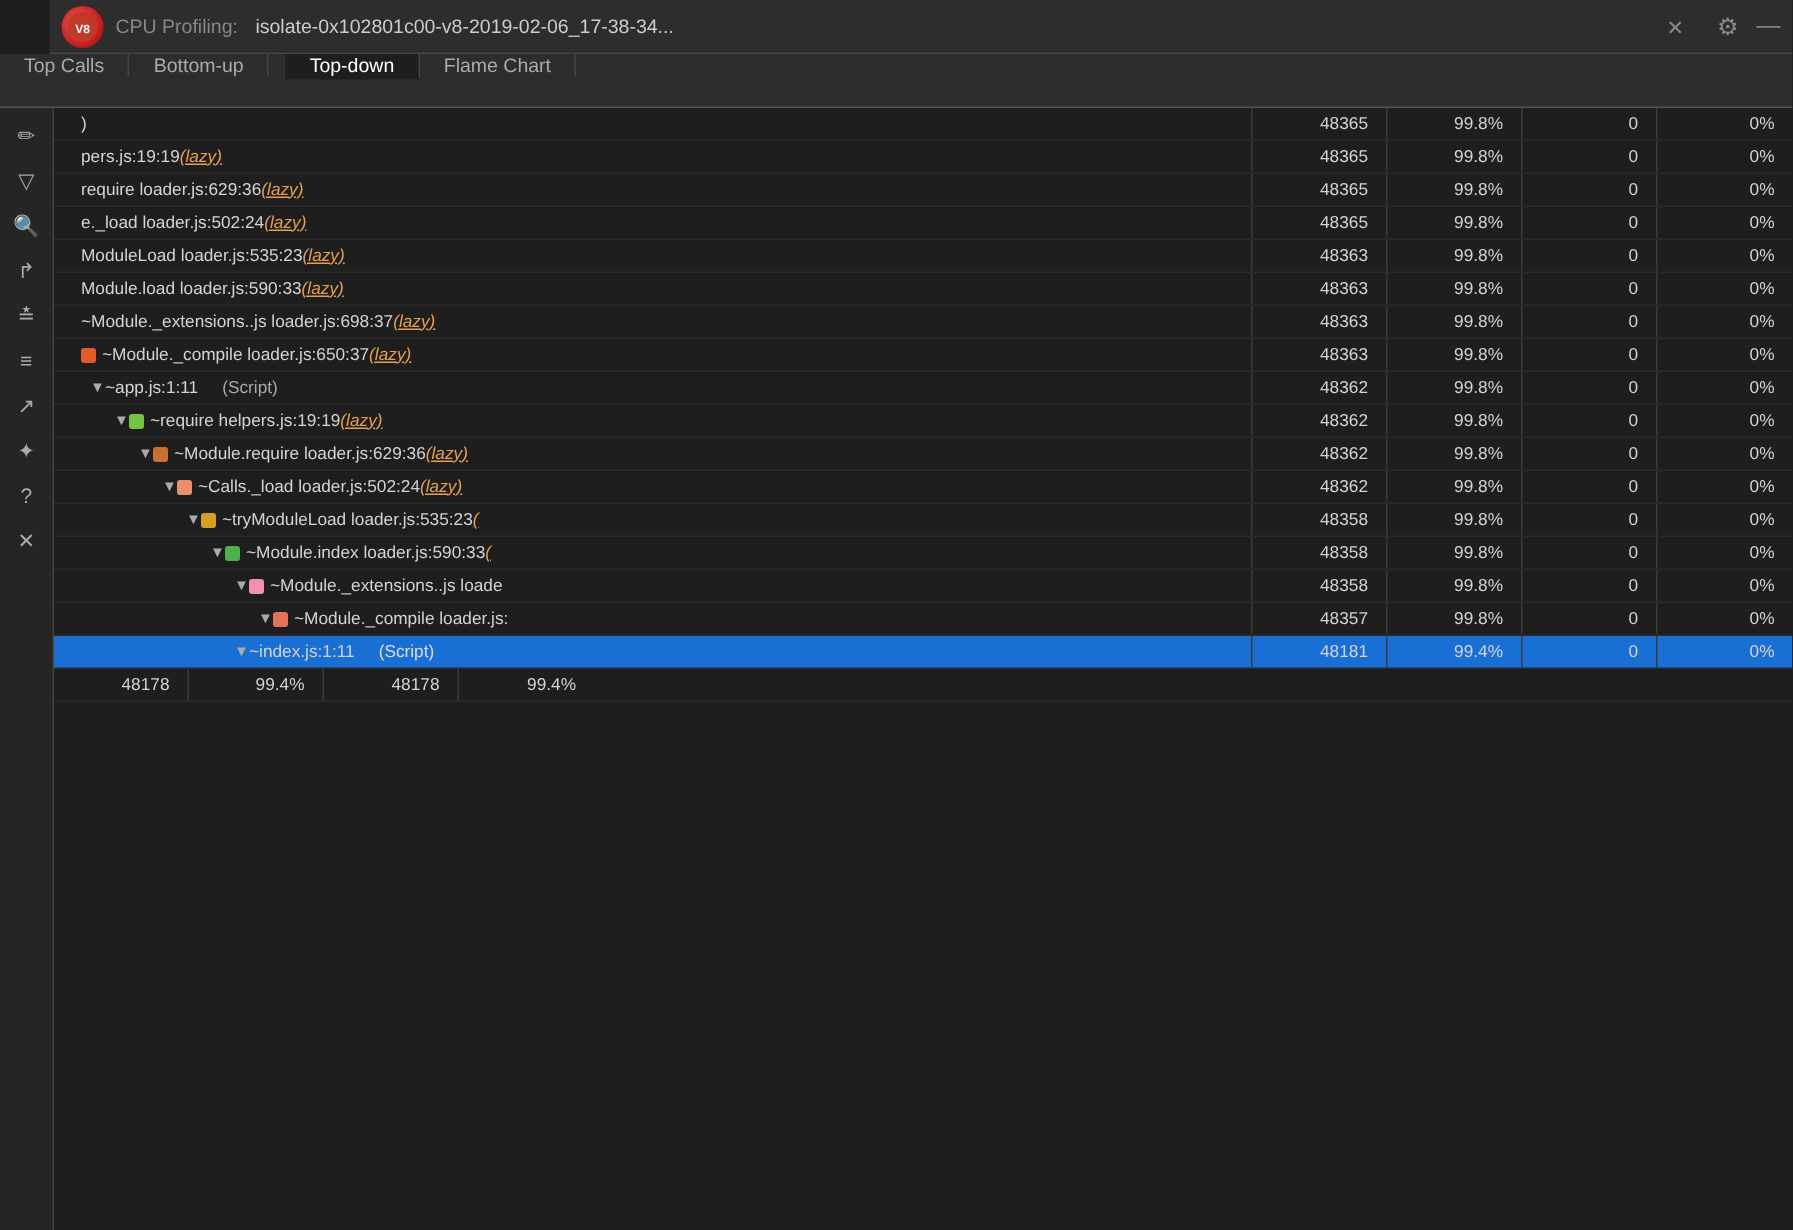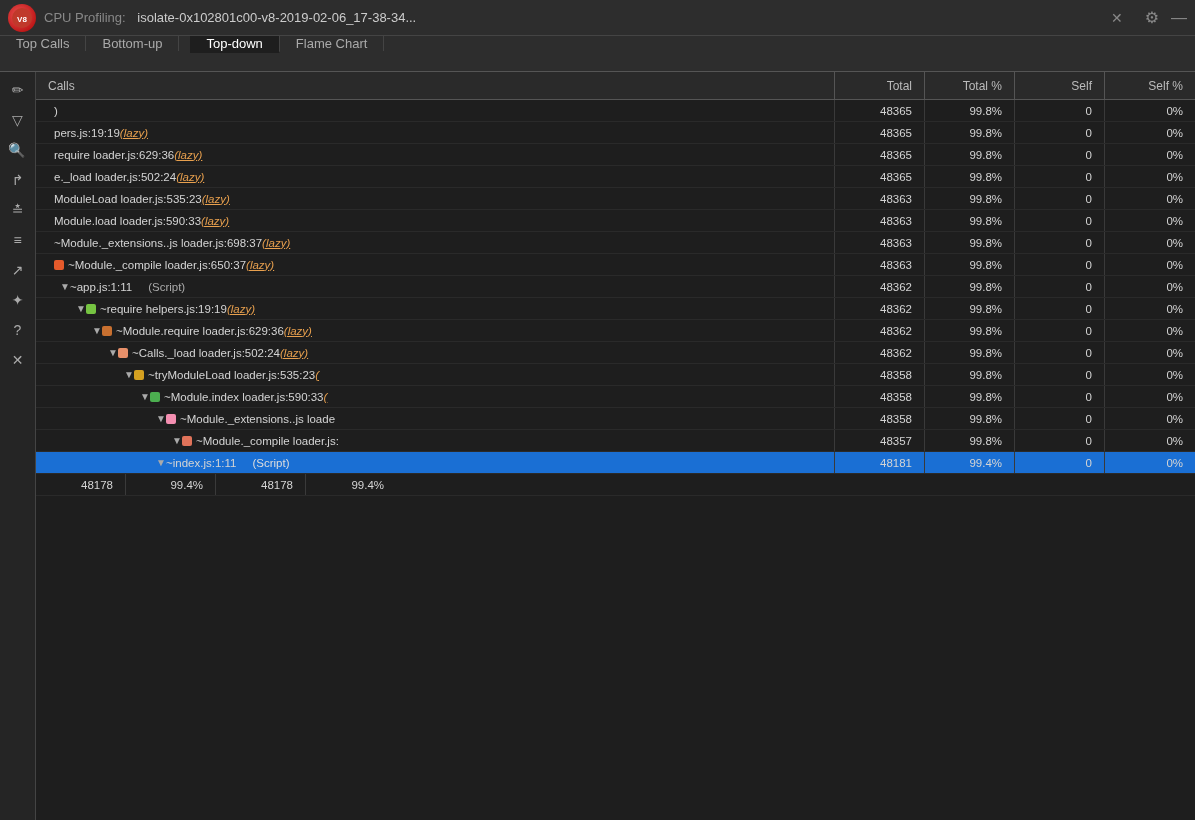--- a/index.html
+++ b/index.html
@@ -15,20 +15,21 @@
 
     
     #title-bar {
       display: flex;
       align-items: center;
       height: 36px;
       background: #2d2d2d;
       border-bottom: 1px solid #444;
       padding: 0 8px;
       gap: 8px;
+      margin-left: 33px;
     }
     #logo {
       width: 28px;
       height: 28px;
       border-radius: 50%;
       background: radial-gradient(circle at 40% 40%, #e55, #a00);
       display: flex;
       align-items: center;
       justify-content: center;
       font-size: 10px;
@@ -265,37 +266,20 @@
     <div class="tool-btn">≛</div>
     <div class="tool-btn">≡</div>
     <div class="tool-btn">↗</div>
     <div class="tool-btn">✦</div>
     <div class="tool-btn">?</div>
     <div class="tool-btn">✕</div>
   </div>
 
   <div id="table-area">
 
-    <div id="table-header">
-      <div class="col-calls">
-        <span>Calls</span>
-      </div>
-      <div class="col-total">
-        <span>Total</span>
-      </div>
-      <div class="col-total-pct">
-        <span>Total %</span>
-      </div>
-      <div class="col-self">
-        <span>Self</span>
-      </div>
-      <div class="col-self-pct">
-        <span>Self %</span>
-      </div>
-    </div>
 
     <div id="table-body">
 
     <div class="tree-row">
           <div class="cell-name">
             <span class="indent" style="width: 0px; display: inline-block;"></span>
             <span class="triangle"> </span>
             <span>)</span>
           </div>
           <div class="cell-num">48365</div>

